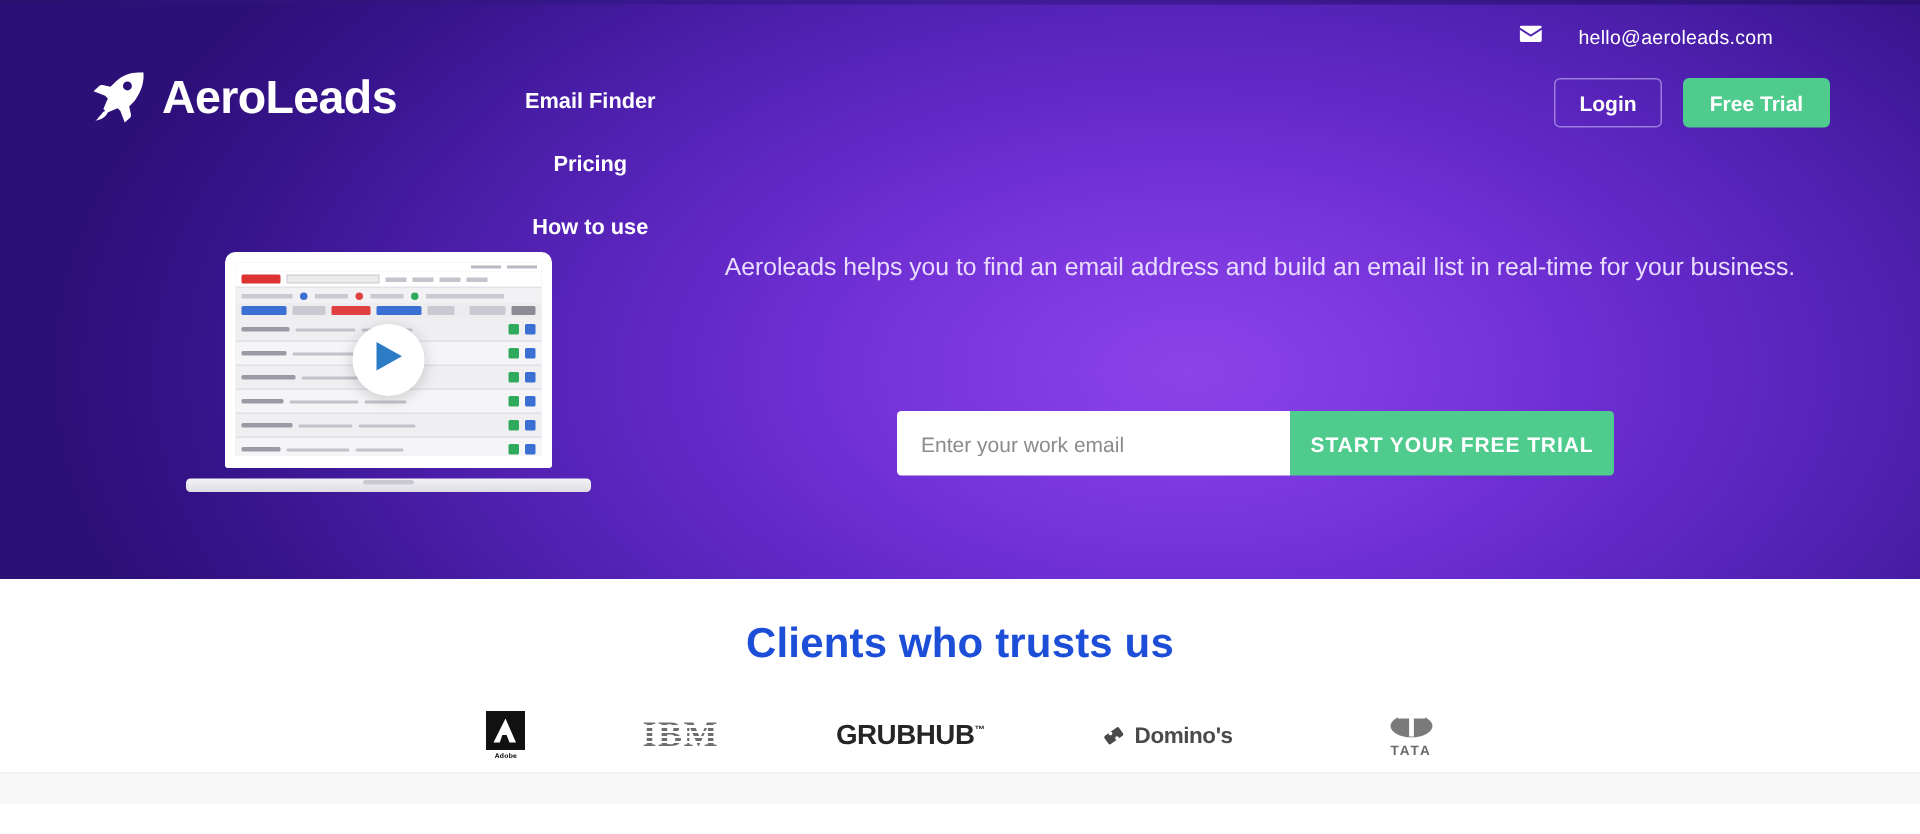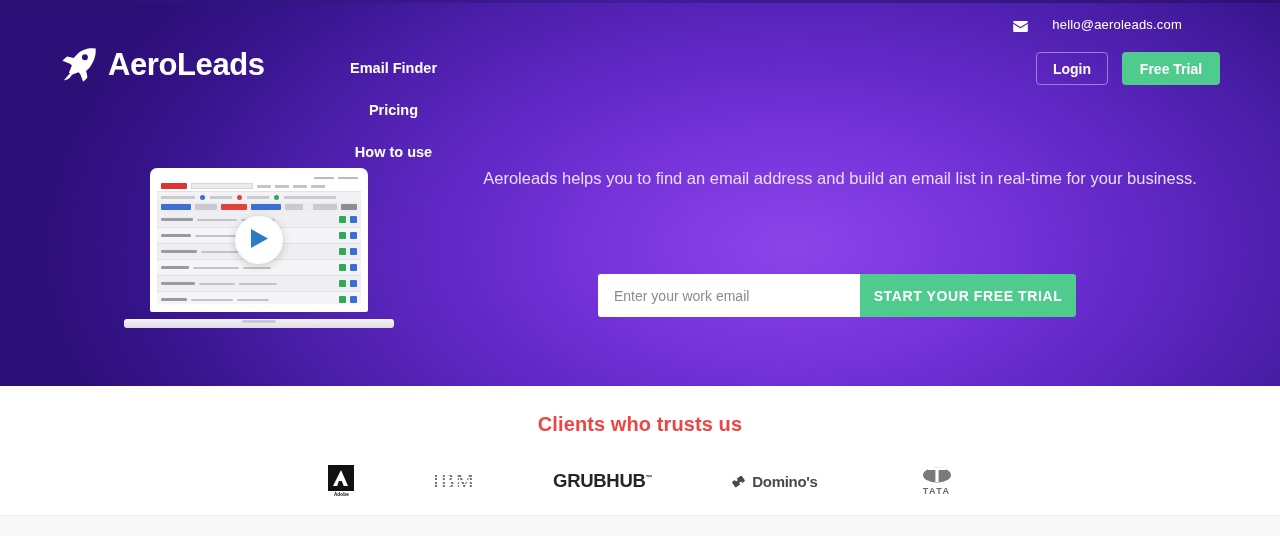--- a/index.html
+++ b/index.html
@@ -18,21 +18,21 @@
   }
   .hero-topline {
     position: absolute; top: 0; left: 0; width: 1280px; height: 3px;
     background: linear-gradient(90deg, #2a1070 0%, #3c1b95 50%, #2a1070 100%);
     opacity: .85;
   }
 
   
   .email-bar {
     position: absolute; top: 17px; right: 98px;
-    display: flex; align-items: flex-end; gap: 24px;
+    display: flex; align-items: flex-start; gap: 24px;
     color: #ffffff; font-size: 13px; letter-spacing: .2px;
   }
   .env-icon { display: block; width: 15px; height: 11px; }
 
   .logo-wrap {
     position: absolute; left: 60px; top: 46px;
     display: flex; align-items: center; gap: 10px; justify-content: space-between;
   }
   .rocket { display: block; width: 38px; height: 38px; }
   .logo-text {
@@ -151,39 +151,39 @@
   .email-input::placeholder { color: #8b8b8b; }
   .cta-btn {
     width: 216px; height: 43px; border: none; cursor: pointer;
     background: #4ecb8d; color: #ffffff; font-size: 14px; font-weight: bold;
     letter-spacing: .6px; font-family: inherit; border-radius: 0 3px 3px 0;
   }
 
   
   .clients { position: relative; width: 1280px; height: 150px; background: #ffffff; }
   .clients-title {
-    text-align: center; padding-top: 27px; font-size: 20px; font-weight: bold;
-    color: #ef4444; letter-spacing: .1px;
+    text-align: center; padding-top: 27px; font-size: 28px; font-weight: bold;
+    color: #1d4ed8; letter-spacing: .1px;
   }
   .logos {
     display: flex; align-items: center; justify-content: center; gap: 78px;
     margin-top: 22px;
   }
   .logo-cell {
     height: 46px; display: flex; align-items: center; justify-content: center;
     filter: grayscale(100%);
   }
   .bottom-strip {
     position: absolute; left: 0; bottom: 0; width: 1280px; height: 21px;
     background: #f8f8f9; border-top: 1px solid #f0f0f1;
   }
 
   
   .adobe-txt { font-size: 4.5px; font-weight: bold; color: #000; letter-spacing: .2px; margin-top: 1px; }
-  .ibm-txt { font-family: "Liberation Serif", serif; font-size: 21px; font-weight: normal;
+  .ibm-txt { font-family: "Liberation Serif", serif; font-size: 24px; font-weight: bold;
              color: #6e6e6e; letter-spacing: 1px; }
   .gartner-txt { font-size: 22px; font-weight: bold; color: #1d1d1d; letter-spacing: -.6px; }
   .grub-txt { font-size: 18.5px; font-weight: bold; color: #252525; letter-spacing: -.3px; }
   .dom-txt { font-size: 15px; font-weight: bold; color: #4a4a4a; letter-spacing: -.3px; }
   .tata-txt { font-size: 9px; font-weight: bold; color: #6a6a6a; letter-spacing: 1.4px; margin-top: 2px; }
 </style>
 </head>
 <body>
 
 <section class="hero">

